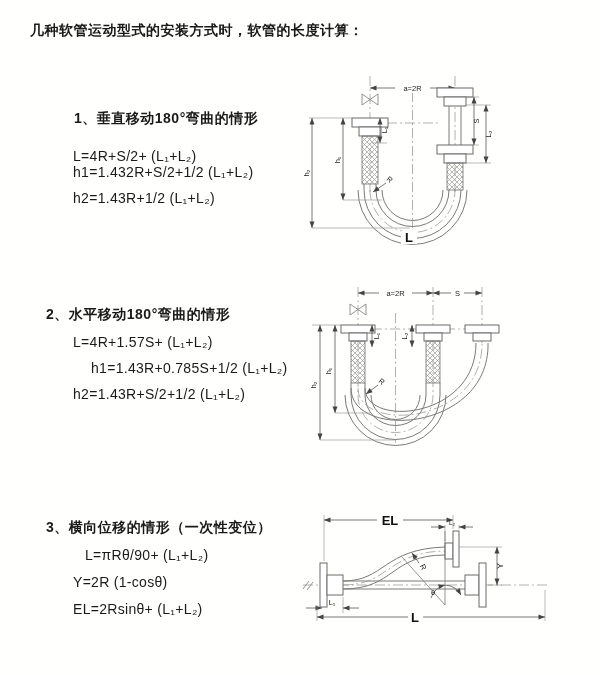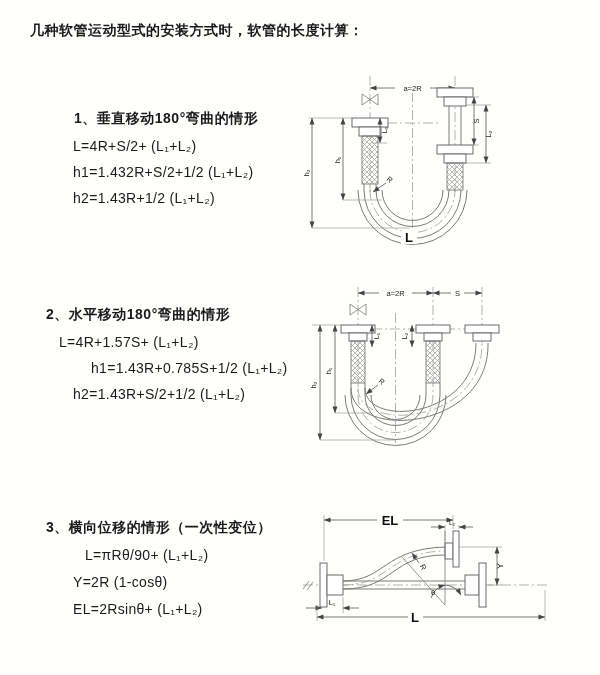--- a/index.html
+++ b/index.html
@@ -25,28 +25,28 @@
   text.big{font-size:13px;fill:#111;font-weight:bold;}
   .wbg{fill:#fffffd;stroke:none;}
 </style>
 </head>
 <body>
 
 <div class="abs doc-title" style="left:30px;top:22px;">几种软管运动型式的安装方式时，软管的长度计算：</div>
 
 <div>
   <div class="abs sec-heading" style="left:46px;top:110px;margin-left:28px;">1、垂直移动180°弯曲的情形</div>
-  <div class="abs formula" style="left:73px;top:138px;">L=4R+S/2+ (L₁+L₂)</div>
+  <div class="abs formula" style="left:73px;top:148px;">L=4R+S/2+ (L₁+L₂)</div>
   <div class="abs formula" style="left:73px;top:164px;">h1=1.432R+S/2+1/2 (L₁+L₂)</div>
   <div class="abs formula" style="left:73px;top:190px;">h2=1.43R+1/2 (L₁+L₂)</div>
 </div>
 
 <div>
   <div class="abs sec-heading" style="left:46px;top:306px;">2、水平移动180°弯曲的情形</div>
-  <div class="abs formula" style="left:59px;top:334px;">L=4R+1.57S+ (L₁+L₂)</div>
+  <div class="abs formula" style="left:73px;top:334px;">L=4R+1.57S+ (L₁+L₂)</div>
   <div class="abs formula" style="left:91px;top:360px;">h1=1.43R+0.785S+1/2 (L₁+L₂)</div>
   <div class="abs formula" style="left:73px;top:386px;">h2=1.43R+S/2+1/2 (L₁+L₂)</div>
 </div>
 
 <div>
   <div class="abs sec-heading" style="left:46px;top:519px;text-align:center;">3、横向位移的情形（一次性变位）</div>
   <div class="abs formula" style="left:73px;top:547px;margin-left:12px;">L=πRθ/90+ (L₁+L₂)</div>
   <div class="abs formula" style="left:73px;top:574px;">Y=2R (1-cosθ)</div>
   <div class="abs formula" style="left:73px;top:601px;">EL=2Rsinθ+ (L₁+L₂)</div>
 </div>

